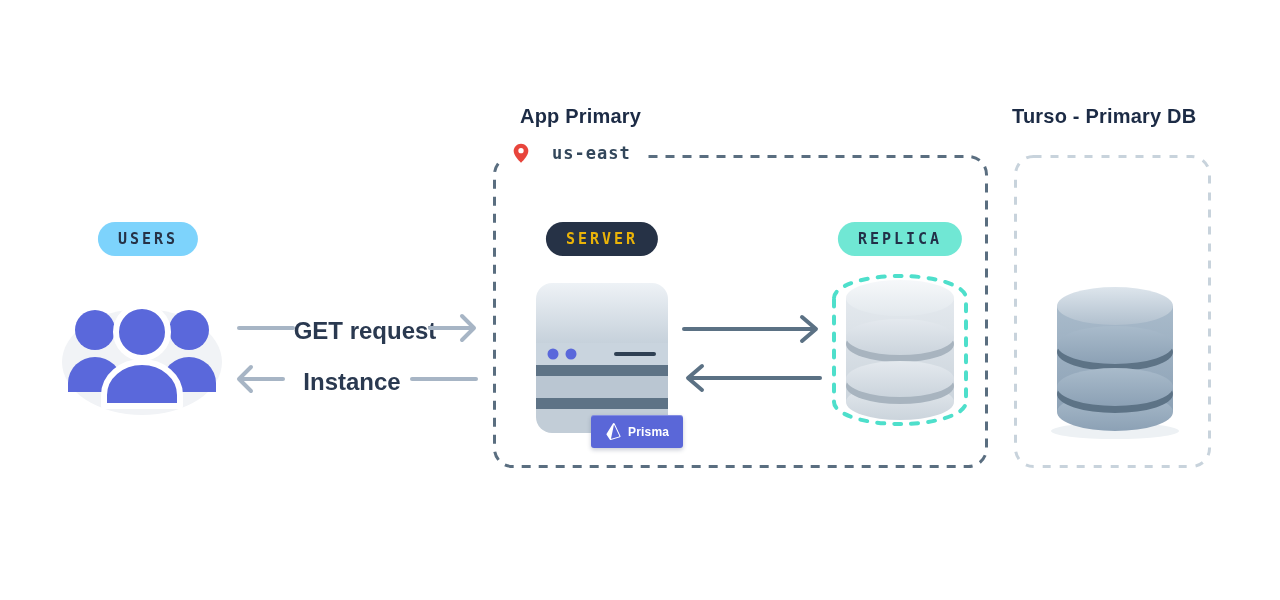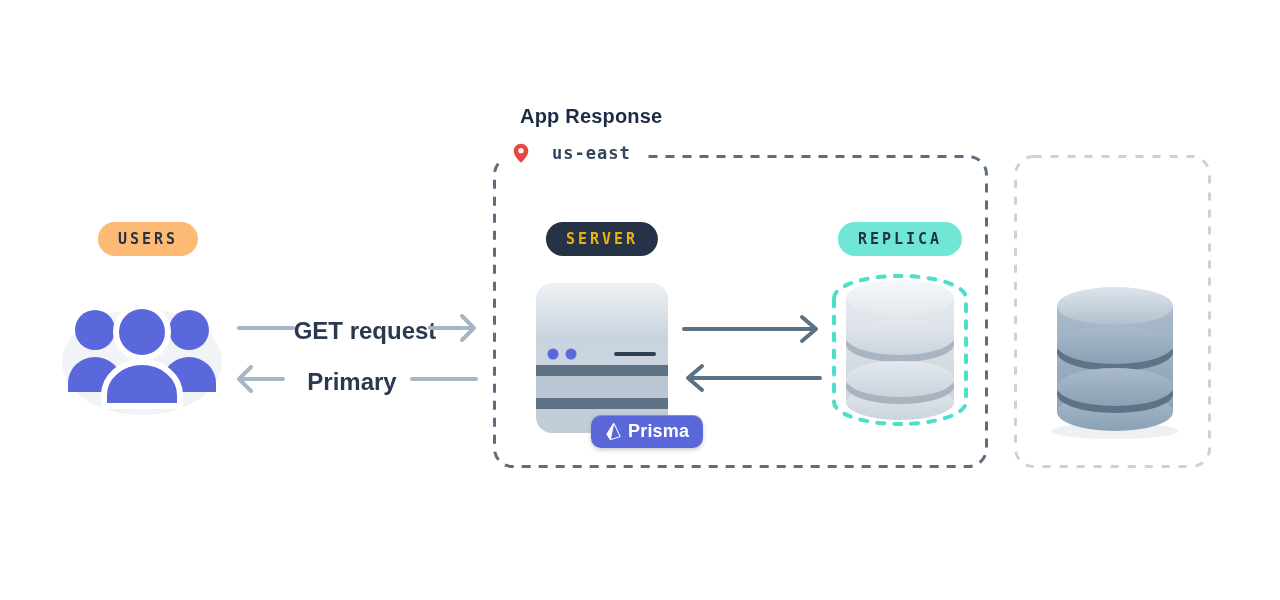--- a/index.html
+++ b/index.html
@@ -5,38 +5,38 @@
   * { margin:0; padding:0; box-sizing:border-box; }
   html,body { width:1280px; height:600px; background:#ffffff; overflow:hidden;
     font-family:"Liberation Sans", sans-serif; }
   .canvas { position:absolute; left:0; top:0; width:1280px; height:600px; background:#fff; }
   .abs { position:absolute; }
 
   .pill { display:flex; align-items:center; justify-content:center;
     height:34px; padding:0 20px; border-radius:17px;
     font-family:"DejaVu Sans Mono", monospace; font-weight:bold;
     font-size:15px; letter-spacing:3px; white-space:nowrap; }
-  .pill-users   { background:#fdba74; color:#263246; }
+  .pill-users   { background:#7dd3fc; color:#263246; }
   .pill-server  { background:#263246; color:#eab308; }
   .pill-replica { background:#70E7D4; color:#223048;align-items:center; }
   .center-x { transform:translateX(-50%); }
 
   .zone-title { font-size:20px; font-weight:bold; color:#1C2B45; letter-spacing:0.2px; }
 
   .region-label { position:absolute; top:-14px; display:flex; align-items:center; gap:23px;
     background:#ffffff; padding:2px 12px 2px 10px;
     font-family:"DejaVu Sans Mono", monospace; font-weight:bold; font-size:17px;
     letter-spacing:1px; color:#33475B; white-space:nowrap; }
 
   .flow-label { font-size:24px; font-weight:bold; color:#2A3950; white-space:nowrap; }
 
   .prisma-badge { display:flex; align-items:center; justify-content:center; gap:6px;
-    height:33px; padding:0 14px; border-radius:10px; background:#5A67D8;
+    height:33px; padding:0 14px; border-radius:3px; background:#5A67D8;
     box-shadow:inset 0 1px 0 rgba(255,255,255,.25), 0 2px 4px rgba(40,50,90,.25);
-    color:#ffffff; font-size:18px; font-weight:bold; letter-spacing:0.2px; }
+    color:#ffffff; font-size:12px; font-weight:bold; letter-spacing:0.2px; }
 
   svg { display:block; }
 </style>
 </head>
 <body>
 
 <div class="canvas">
 
   <div class="abs pill pill-users center-x" style="left:148px; top:222px;">
     <span>USERS</span>
@@ -58,26 +58,26 @@
   <div class="abs flow-label center-x" style="left:365px; top:317px;">GET request</div>
   <svg class="abs" style="left:428px; top:312px;" width="52" height="32" viewBox="0 0 52 32">
     <line x1="2" y1="16" x2="44" y2="16" stroke="#A7B5C5" stroke-width="4" stroke-linecap="round"></line>
     <polyline points="34,4 46,16 34,28" fill="none" stroke="#A7B5C5" stroke-width="4" stroke-linecap="round" stroke-linejoin="round"></polyline>
   </svg>
 
   <svg class="abs" style="left:233px; top:363px;" width="52" height="32" viewBox="0 0 52 32">
     <line x1="8" y1="16" x2="50" y2="16" stroke="#A7B5C5" stroke-width="4" stroke-linecap="round"></line>
     <polyline points="18,4 6,16 18,28" fill="none" stroke="#A7B5C5" stroke-width="4" stroke-linecap="round" stroke-linejoin="round"></polyline>
   </svg>
-  <div class="abs flow-label center-x" style="left:352px; top:368px;">Primary</div>
+  <div class="abs flow-label center-x" style="left:352px; top:368px;">Instance</div>
   <svg class="abs" style="left:410px; top:373px;" width="68" height="12" viewBox="0 0 68 12">
     <line x1="2" y1="6" x2="66" y2="6" stroke="#A7B5C5" stroke-width="4" stroke-linecap="round"></line>
   </svg>
 
-  <div class="abs zone-title" style="left:520px; top:105px;">App Response</div>
+  <div class="abs zone-title" style="left:520px; top:105px;">App Primary</div>
 
   <div class="abs" style="left:493px; top:155px; width:495px; height:313px;">
     <svg width="495" height="313" viewBox="0 0 495 313">
       <rect x="1.5" y="1.5" width="492" height="310" rx="18" fill="none" stroke="#5A6E80" stroke-width="3" stroke-dasharray="9 8"></rect>
     </svg>
     <div class="region-label" style="left:10px;">
       <svg width="16" height="20" viewBox="0 0 24 30">
         <path d="M12 1C5.9 1 1 5.9 1 12c0 8 11 17.5 11 17.5S23 20 23 12C23 5.9 18.1 1 12 1z" fill="#E8453C"></path>
         <circle cx="12" cy="11.5" r="4" fill="#ffffff"></circle>
       </svg>
@@ -141,20 +141,21 @@
     <rect x="21" y="30" width="108" height="104" fill="url(#repBody)"></rect>
     <ellipse cx="75" cy="134" rx="54" ry="18" fill="url(#repBody)"></ellipse>
     <ellipse cx="75" cy="76" rx="54" ry="18" fill="#A8B4BF"></ellipse>
     <ellipse cx="75" cy="69" rx="54" ry="18" fill="url(#repBody)"></ellipse>
     <ellipse cx="75" cy="118" rx="54" ry="18" fill="#A8B4BF"></ellipse>
     <ellipse cx="75" cy="111" rx="54" ry="18" fill="url(#repBody)"></ellipse>
     <ellipse cx="75" cy="30" rx="54" ry="18" fill="url(#repTop)"></ellipse>
     <path d="M9 30 A66 22 0 0 1 141 30 L141 134 A66 22 0 0 1 9 134 Z" fill="none" stroke="#4EDFCB" stroke-width="4" stroke-dasharray="7 10" stroke-linecap="round"></path>
   </svg>
 
+  <div class="abs zone-title" style="left:1012px; top:105px;">Turso - Primary DB</div>
 
   <div class="abs" style="left:1014px; top:155px; width:197px; height:313px;">
     <svg width="197" height="313" viewBox="0 0 197 313">
       <rect x="1.5" y="1.5" width="194" height="310" rx="18" fill="none" stroke="#C8D3DC" stroke-width="3" stroke-dasharray="8 9"></rect>
     </svg>
   </div>
 
   <svg class="abs" style="left:1040px; top:280px;" width="150" height="162" viewBox="0 0 150 162">
     <defs>
       <linearGradient id="priBody" x1="0" y1="0" x2="0" y2="1">

